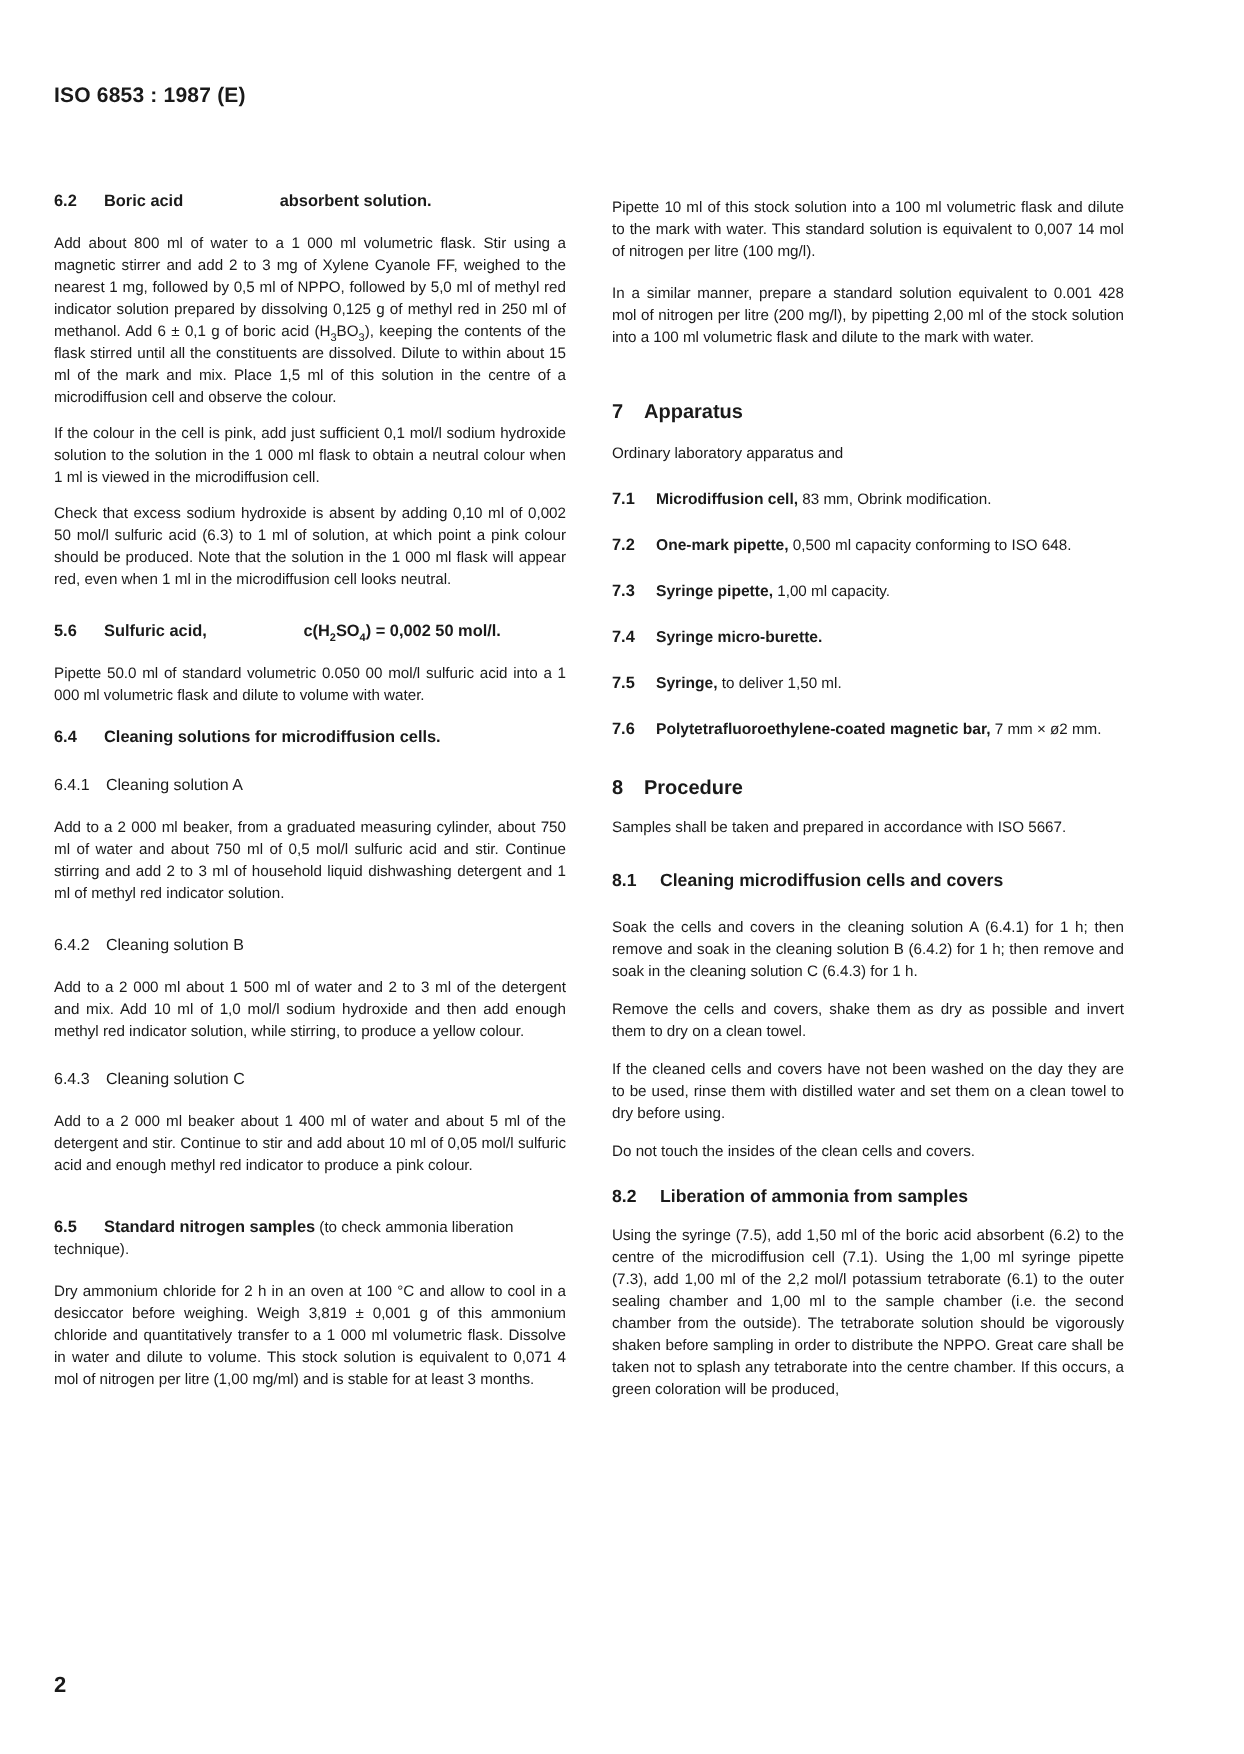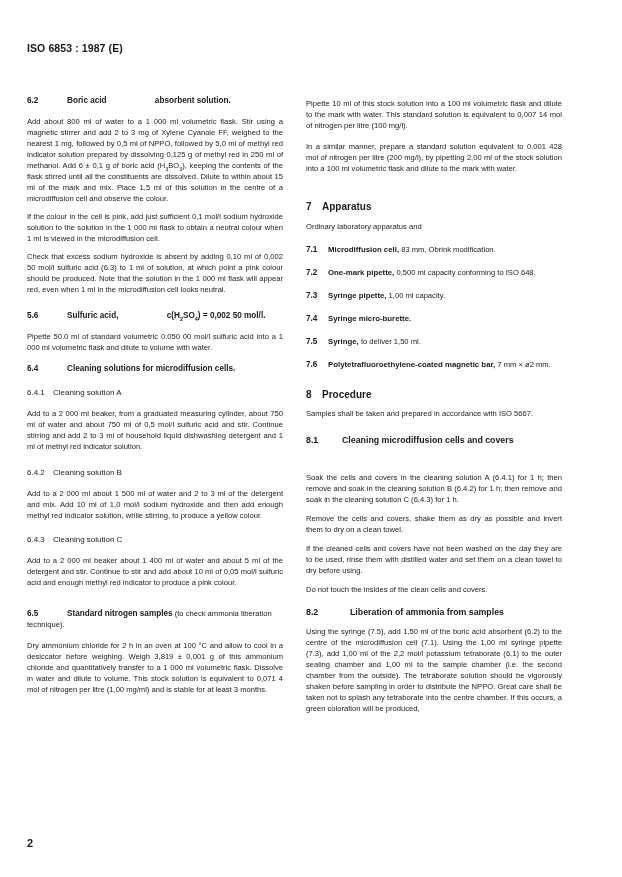--- a/index.html
+++ b/index.html
@@ -8,21 +8,21 @@
     font-family: "Liberation Sans", sans-serif; color: #1a1a1a;
     font-size: 7.6px; line-height: 11px;
   }
   .hdr { position: absolute; left: 27px; top: 43px; font-weight: bold; font-size: 10.5px; letter-spacing: 0.1px; }
   .col { position: absolute; top: 95px; width: 256px; }
   .col.left { left: 27px; }
   .col.right { left: 306px; top: 98px; }
   .pageno { position: absolute; left: 27px; top: 838px; font-weight: bold; font-size: 11px; }
   p { margin: 0; text-align: justify; }
   .h2 { font-weight: bold; font-size: 8.2px; margin: 0; }
-  .h2 .num { display: inline-block; width: 40px; }
+  .h2 .num { display: inline-block; width: 25px; }
   .h3 { font-weight: normal; font-size: 8px; margin: 0; }
   .h3 .num { display: inline-block; width: 26px; }
   .h1 { font-weight: bold; font-size: 10px; margin: 0; }
   .h1 .num { display: inline-block; width: 16px; }
   .item .num { display: inline-block; width: 22px; font-weight: bold; font-size: 8.2px; }
   .item b { font-size: 7.8px; }
   .light { font-weight: bold; margin-left: 46px; }
   sub { font-size: 5.5px; line-height: 0; }
 </style>
 </head>
@@ -84,26 +84,26 @@
   <p class="item" style="margin-top:12px"><span class="num">7.4</span><b>Syringe micro-burette.</b><span></span></p>
   <p class="item" style="margin-top:12px"><span class="num">7.5</span><b>Syringe,</b><span> to deliver 1,50 ml.</span></p>
   <p class="item" style="margin-top:12px"><span class="num">7.6</span><b>Polytetrafluoroethylene-coated magnetic bar,</b><span> 7 mm × ø2 mm.</span></p>
 
   <div class="h1" style="margin-top:19px">
     <span class="num">8</span><span>Procedure</span>
   </div>
   <p style="margin-top:8px">Samples shall be taken and prepared in accordance with ISO 5667.</p>
 
   <div class="h2" style="margin-top:16px;font-size:8.8px">
-    <span class="num" style="width:36px">8.1</span><span>Cleaning microdiffusion cells and covers</span>
+    <span class="num" style="width:24px">8.1</span><span>Cleaning microdiffusion cells and covers</span>
   </div>
-  <p style="margin-top:26px">Soak the cells and covers in the cleaning solution A (6.4.1) for 1 h; then remove and soak in the cleaning solution B (6.4.2) for 1 h; then remove and soak in the cleaning solution C (6.4.3) for 1 h.</p>
+  <p style="margin-top:12px">Soak the cells and covers in the cleaning solution A (6.4.1) for 1 h; then remove and soak in the cleaning solution B (6.4.2) for 1 h; then remove and soak in the cleaning solution C (6.4.3) for 1 h.</p>
   <p style="margin-top:8px">Remove the cells and covers, shake them as dry as possible and invert them to dry on a clean towel.</p>
   <p style="margin-top:8px">If the cleaned cells and covers have not been washed on the day they are to be used, rinse them with distilled water and set them on a clean towel to dry before using.</p>
   <p style="margin-top:8px">Do not touch the insides of the clean cells and covers.</p>
 
   <div class="h2" style="margin-top:12px;font-size:8.8px">
-    <span class="num" style="width:44px">8.2</span><span>Liberation of ammonia from samples</span>
+    <span class="num" style="width:24px">8.2</span><span>Liberation of ammonia from samples</span>
   </div>
   <p style="margin-top:8px">Using the syringe (7.5), add 1,50 ml of the boric acid absorbent (6.2) to the centre of the microdiffusion cell (7.1). Using the 1,00 ml syringe pipette (7.3), add 1,00 ml of the 2,2 mol/l potassium tetraborate (6.1) to the outer sealing chamber and 1,00 ml to the sample chamber (i.e. the second chamber from the outside). The tetraborate solution should be vigorously shaken before sampling in order to distribute the NPPO. Great care shall be taken not to splash any tetraborate into the centre chamber. If this occurs, a green coloration will be produced,</p>
 </div>
 
 <div class="pageno">2</div>
 
 </body></html>

